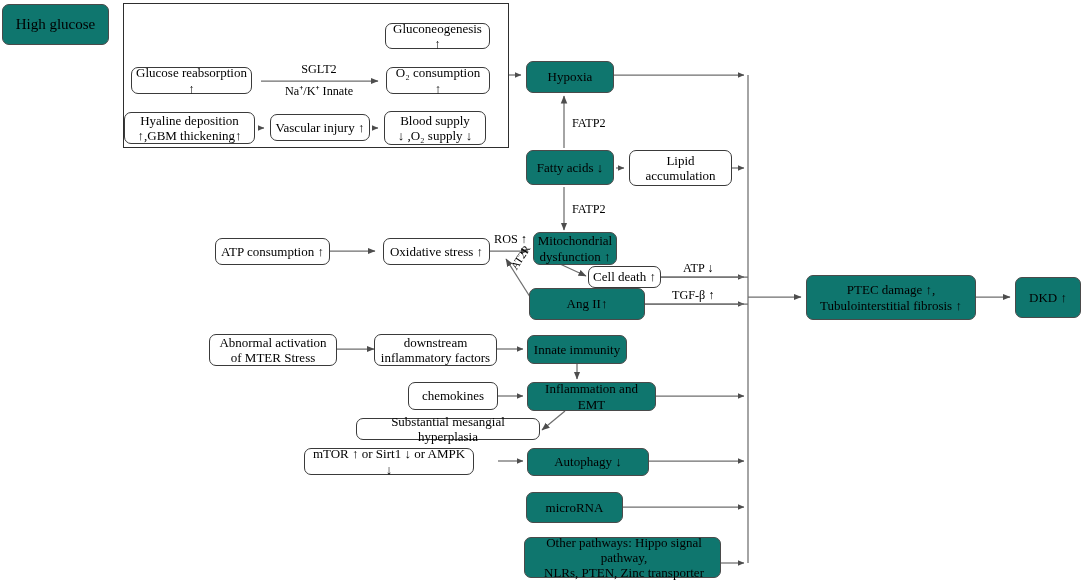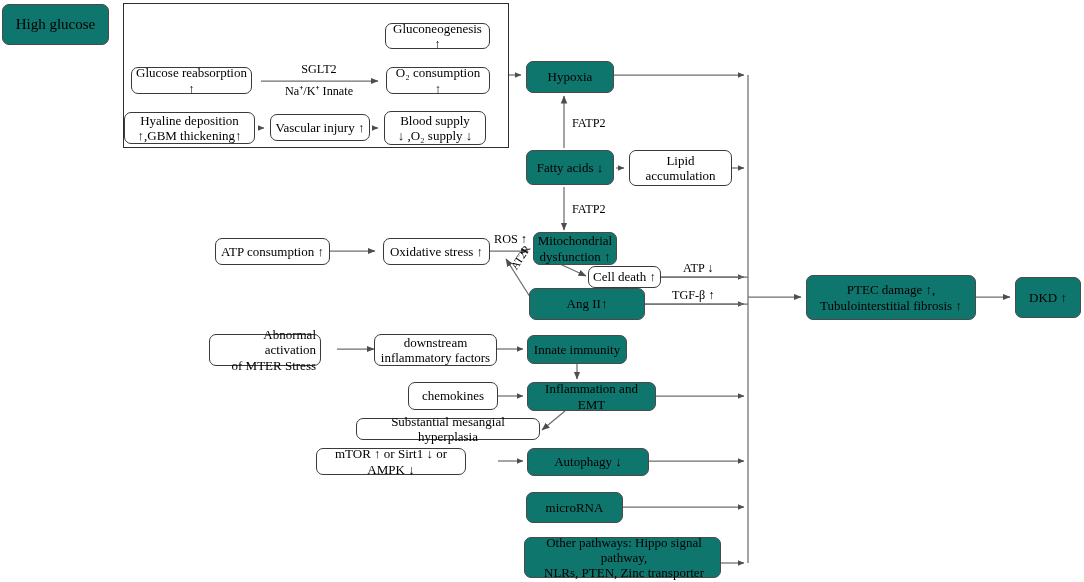--- a/index.html
+++ b/index.html
@@ -195,21 +195,21 @@
 
   <div class="node grey" style="left:529px;top:288px;width:116px;height:32px;">
     <span>Ang II↑</span>
   </div>
 
   <div class="lbl" style="left:508px;top:265px;font-size:11px;transform:rotate(-57deg);transform-origin:left top;">AT2R</div>
 
   <div class="lbl" style="left:683px;top:261px;">ATP ↓</div>
   <div class="lbl" style="left:672px;top:288px;">TGF-β ↑</div>
 
-  <div class="node" style="left:209px;top:334px;width:112px;height:32px;text-align:right;">
+  <div class="node" style="left:209px;top:334px;width:128px;height:32px;">
     <span>Abnormal activation
 of MTER Stress</span>
   </div>
 
   <div class="node" style="left:374px;top:334px;width:123px;height:32px;">
     <span>downstream
 inflammatory factors</span>
   </div>
 
   <div class="node grey" style="left:527px;top:335px;width:100px;height:29px;">
@@ -221,21 +221,21 @@
   </div>
 
   <div class="node grey" style="left:527px;top:382px;width:129px;height:29px;">
     <span>Inflammation and EMT</span>
   </div>
 
   <div class="node" style="left:356px;top:418px;width:184px;height:22px;">
     <span>Substantial mesangial hyperplasia</span>
   </div>
 
-  <div class="node" style="left:316px;top:448px;width:150px;height:27px;font-family:Liberation Serif, serif;">
+  <div class="node" style="left:304px;top:448px;width:170px;height:27px;font-family:Liberation Serif, serif;">
     <span>mTOR ↑ or Sirt1 ↓ or AMPK ↓</span>
   </div>
 
   <div class="node grey" style="left:527px;top:448px;width:122px;height:28px;">
     <span>Autophagy ↓</span>
   </div>
 
   <div class="node grey" style="left:526px;top:492px;width:97px;height:31px;">
     <span>microRNA</span>
   </div>

